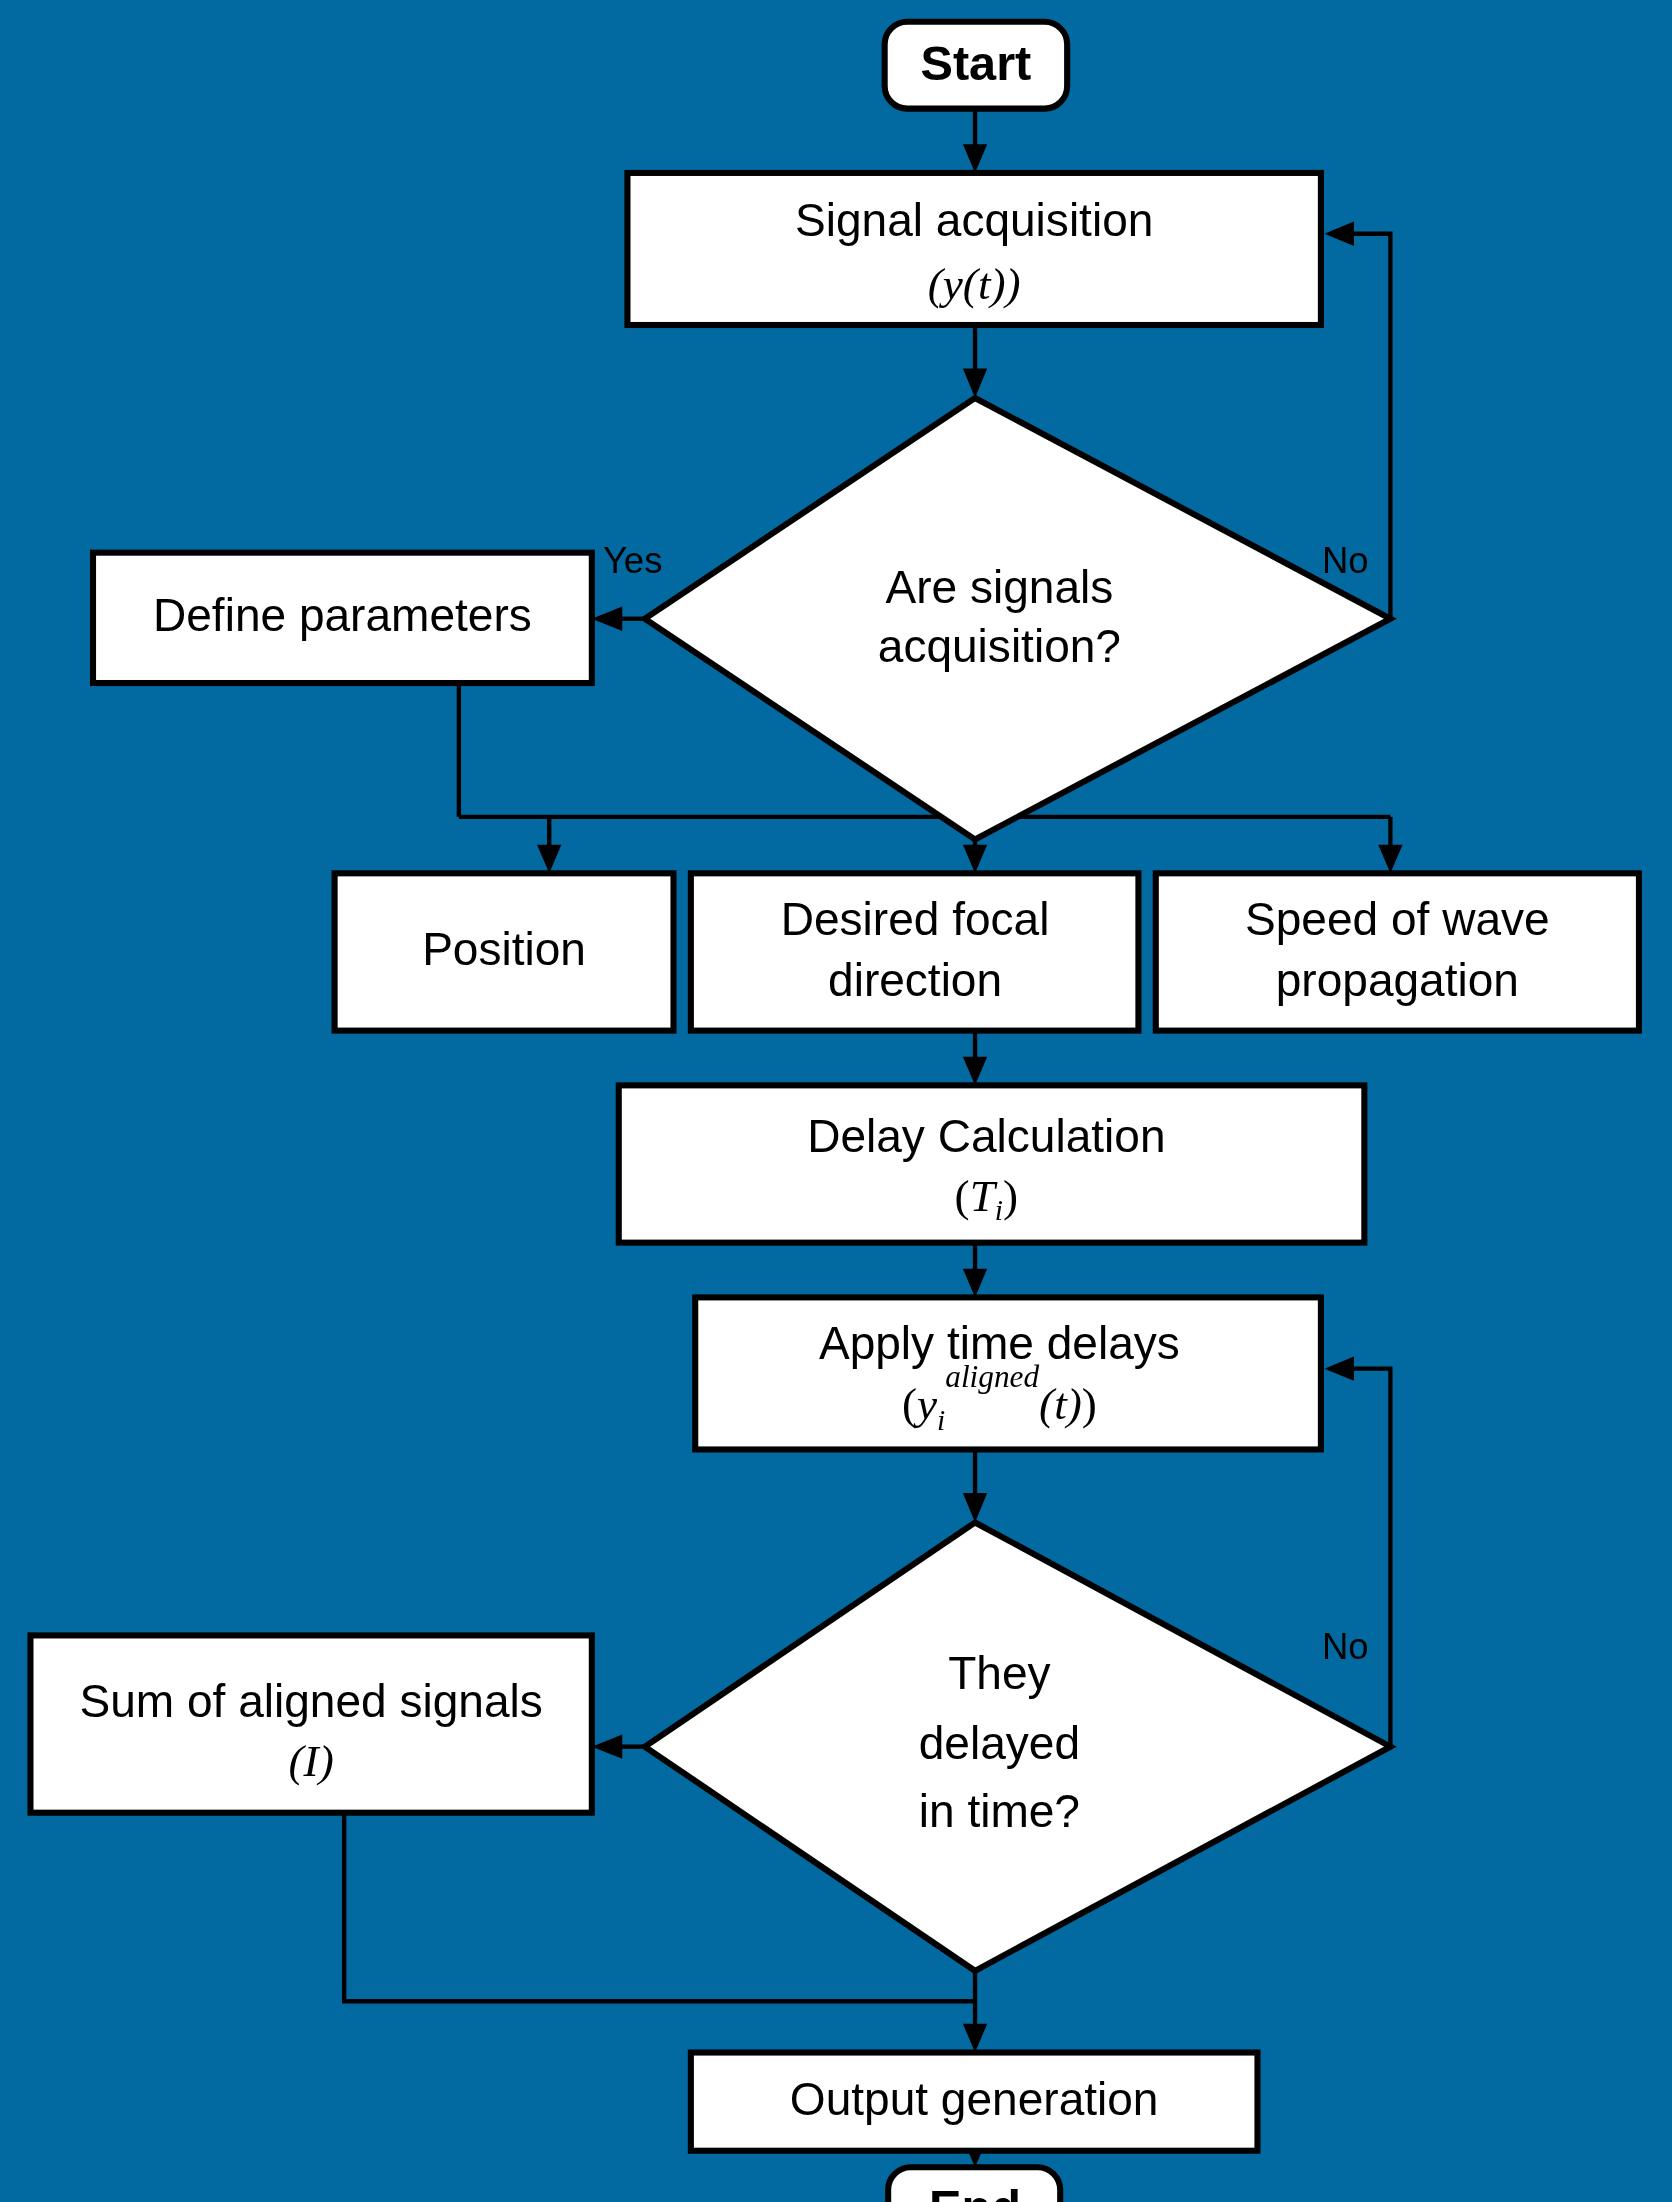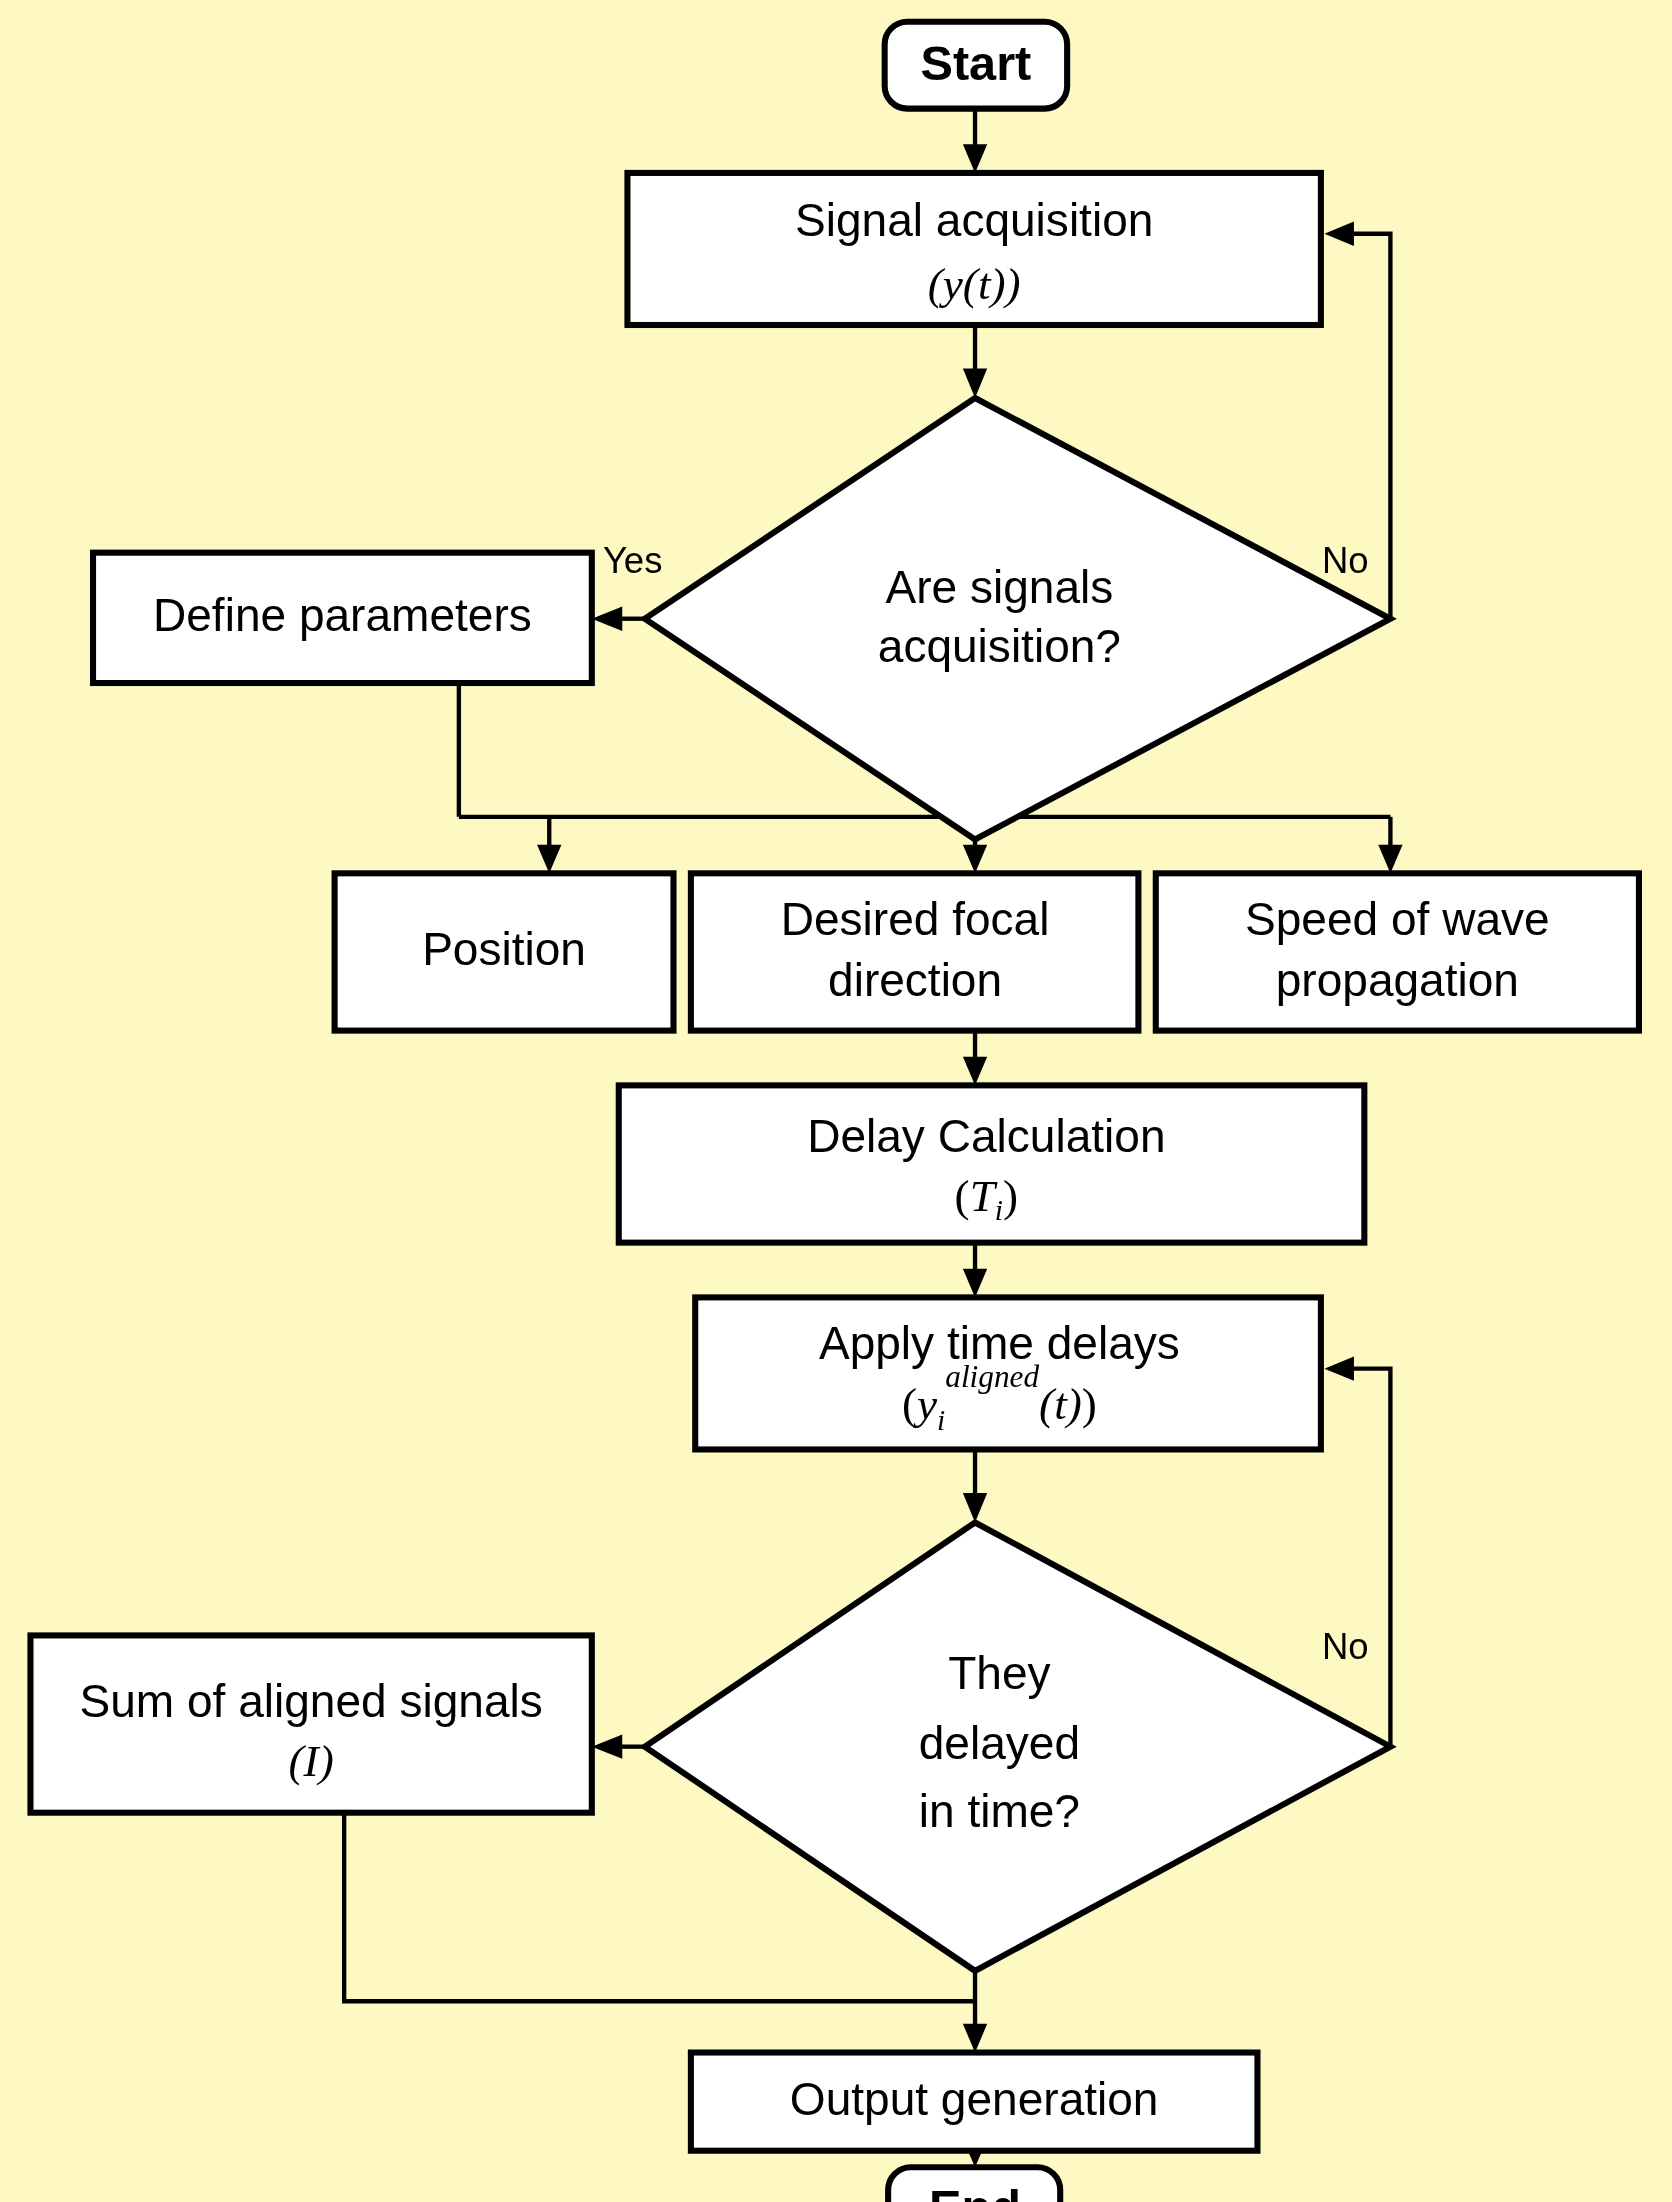--- a/index.html
+++ b/index.html
@@ -7,21 +7,21 @@
     padding: 0;
     background: #ffffff;
   }
   body {
     font-family: "Liberation Sans", sans-serif;
   }
   #flowchart-root {
     position: relative;
     width: 1672px;
     height: 2202px;
-    background: #fef9c3;
+    background: #0369a1;
     overflow: hidden;
   }
   svg.fc {
     position: absolute;
     top: 0;
     left: 0;
     width: 1672px;
     height: 2202px;
     display: block;
   }

